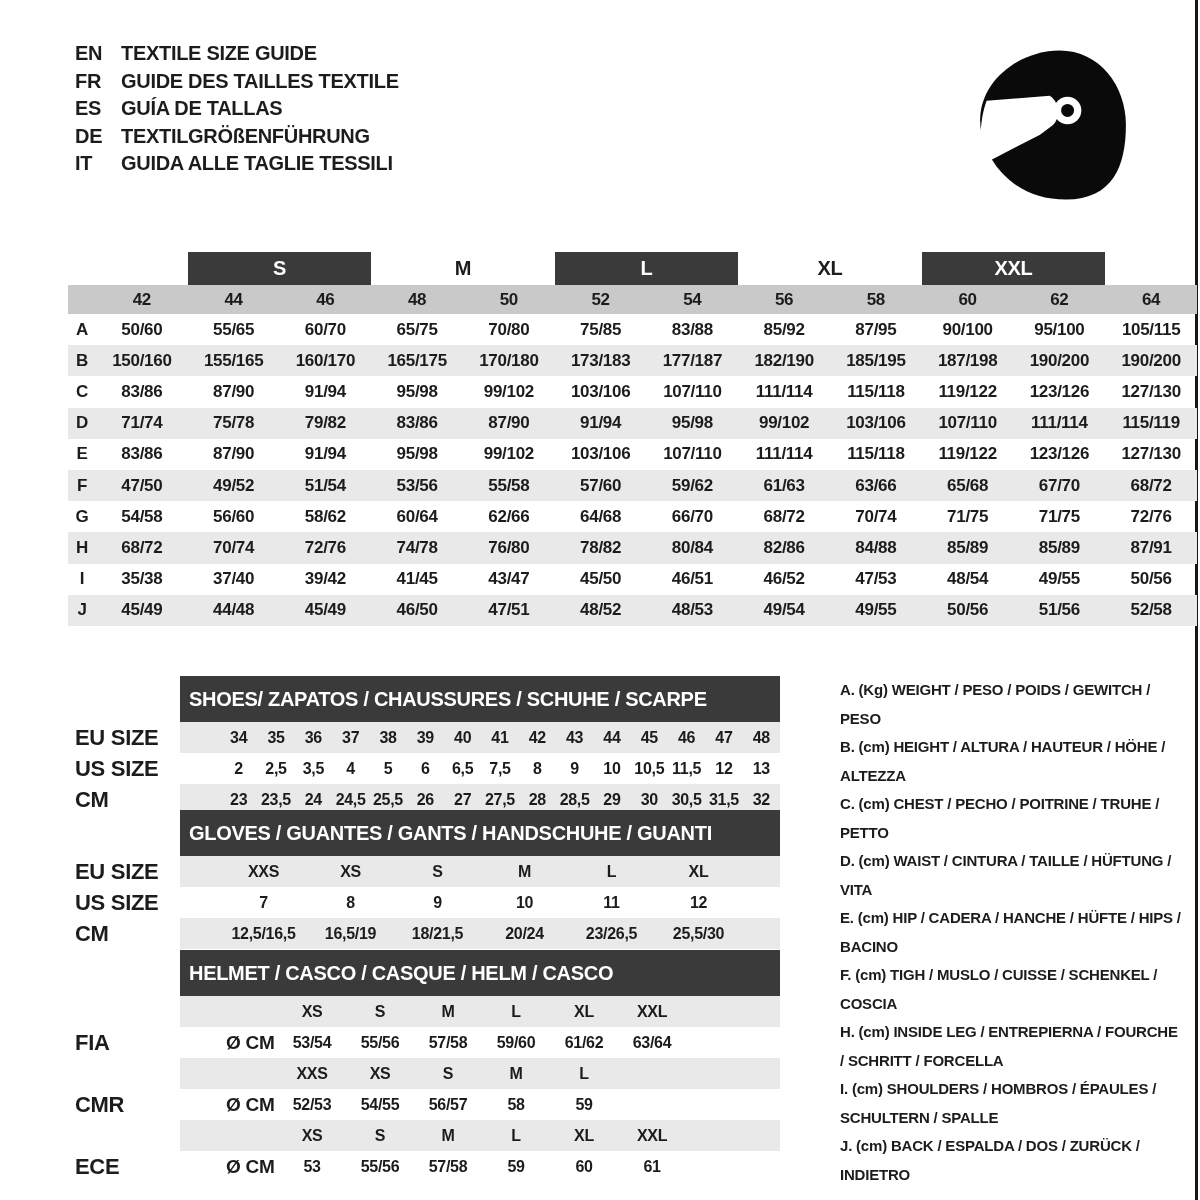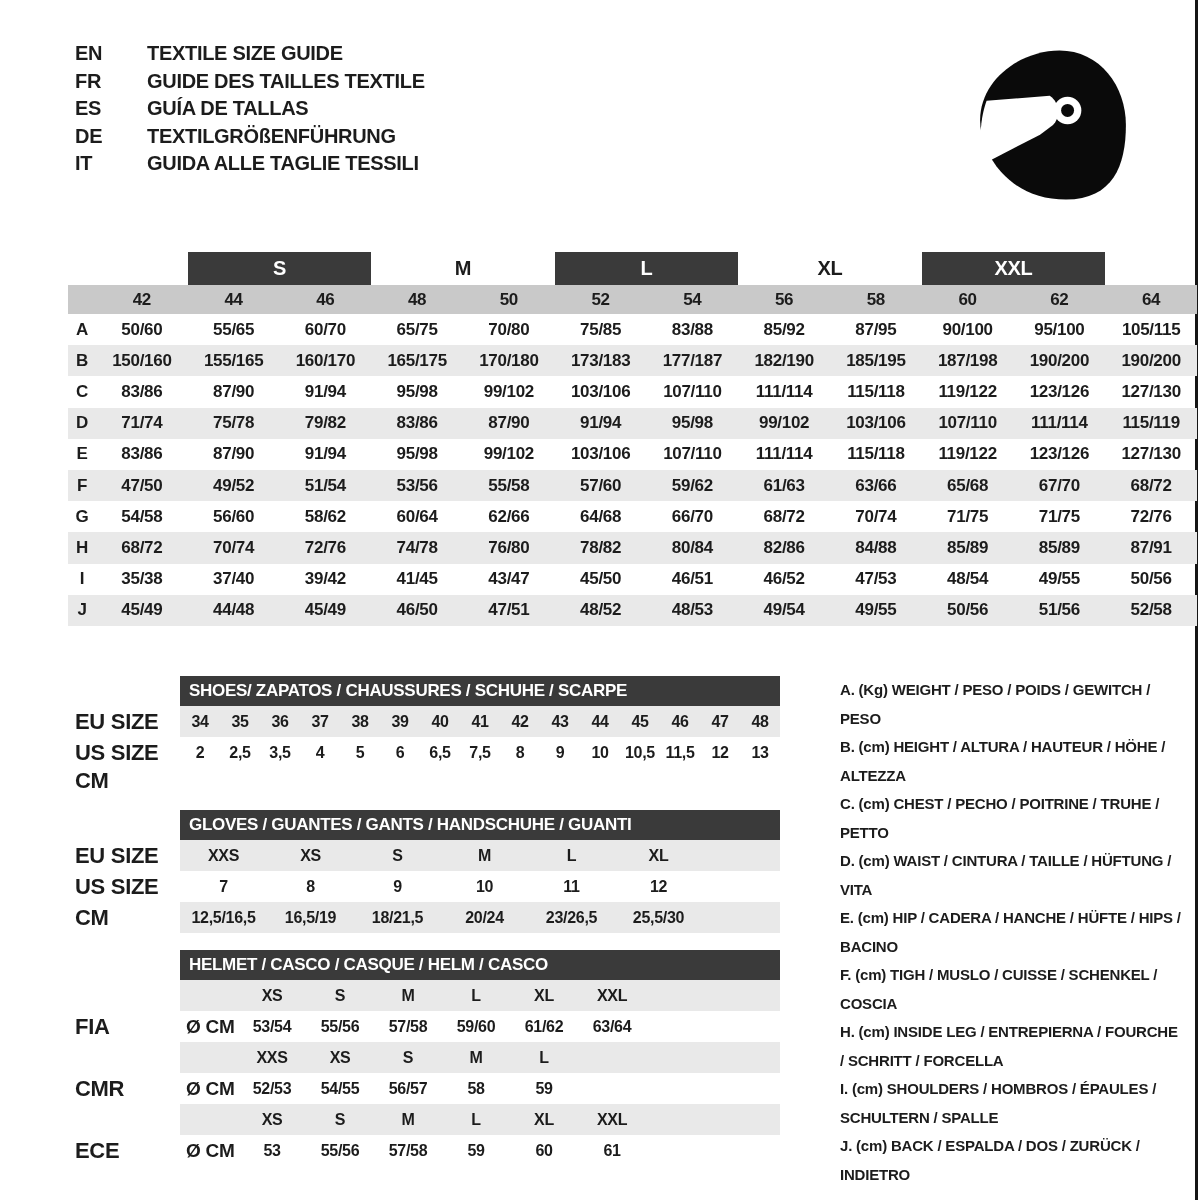--- a/index.html
+++ b/index.html
@@ -5,21 +5,21 @@
   html,body{margin:0;padding:0;background:#fff;}
   .page{
     position:relative;width:1200px;height:1200px;background:#ffffff;
     font-family:"Liberation Sans", sans-serif;color:#1c1c1c;overflow:hidden;
     font-weight:700;letter-spacing:-0.3px;
   }
   .edge-right{position:absolute;top:0;left:1195px;width:3px;height:1200px;background:#151515;}
 
   
   .lang{position:absolute;left:75px;top:40px;}
-  .lang-row{display:flex;font-size:20px;line-height:27.5px;gap:26px;}
+  .lang-row{display:flex;font-size:20px;line-height:27.5px;}
   .lang-code{width:46px;}
   
   .helmet-icon{position:absolute;left:972px;top:42px;width:162px;height:166px;}
 
   
   .sizeTable{position:absolute;left:68px;top:252px;width:1129px;}
   .st-grouprow{display:flex;height:33px;}
   .g-sp1{width:119.75px;}
   .g-sp2{width:91.75px;}
   .g-cell{width:183.5px;display:flex;align-items:center;justify-content:center;font-size:20px;}
@@ -27,22 +27,22 @@
   .st-numrow{display:flex;height:29px;background:#c9c9c9;align-items:center;}
   .st-row{display:flex;height:31.2px;align-items:center;font-size:17px;}
   .st-letter{width:28px;text-align:center;font-size:17px;}
   .st-cell{width:91.75px;text-align:center;font-size:17px;}
   .striped{background:#e9e9e9;}
 
   
   .section{position:absolute;left:68px;width:712px;}
   .sec-row{display:flex;}
   .sec-label{width:112px;display:flex;align-items:center;padding-left:7px;font-size:22px;box-sizing:border-box;}
-  .sec-bar{width:600px;height:30px;background:#3a3a3a;color:#fff;display:flex;align-items:center;padding-left:9px;font-size:17px;box-sizing:border-box;}
-  .sec-cells{width:600px;height:31px;display:flex;align-items:center;box-sizing:border-box;}
+  .sec-bar{width:600px;height:46px;background:#3a3a3a;color:#fff;display:flex;align-items:center;padding-left:9px;font-size:20px;box-sizing:border-box;}
+  .sec-cells{width:600px;height:31px;display:flex;align-items:center;box-sizing:border-box;padding-left:40px;}
   .shoe-cell{width:40px;text-align:center;font-size:16px;}
   .glove-cell{width:87px;text-align:center;font-size:16px;}
   .helm-prefix{width:58px;padding-left:6px;font-size:19px;box-sizing:border-box;}
   .helm-cell{width:68px;text-align:center;font-size:16px;}
 
   
   .legend{position:absolute;left:800px;top:676px;width:385px;font-size:15px;letter-spacing:-0.2px;}
   .legend-item{line-height:28.5px;margin-left:40px;}
 </style>
 </head>
@@ -302,20 +302,37 @@
             <div class="shoe-cell">9</div>
             <div class="shoe-cell">10</div>
             <div class="shoe-cell">10,5</div>
             <div class="shoe-cell">11,5</div>
             <div class="shoe-cell">12</div>
             <div class="shoe-cell">13</div>
           </div>
         </div>
         <div class="sec-row">
           <div class="sec-label">CM</div>
+          <div class="sec-cells striped">
+            <div class="shoe-cell">23</div>
+            <div class="shoe-cell">23,5</div>
+            <div class="shoe-cell">24</div>
+            <div class="shoe-cell">24,5</div>
+            <div class="shoe-cell">25,5</div>
+            <div class="shoe-cell">26</div>
+            <div class="shoe-cell">27</div>
+            <div class="shoe-cell">27,5</div>
+            <div class="shoe-cell">28</div>
+            <div class="shoe-cell">28,5</div>
+            <div class="shoe-cell">29</div>
+            <div class="shoe-cell">30</div>
+            <div class="shoe-cell">30,5</div>
+            <div class="shoe-cell">31,5</div>
+            <div class="shoe-cell">32</div>
+          </div>
         </div>
       </div>
   </div>
 
   <div class="section" style="top:810px">
     <div class="sec-row">
       <div class="sec-label"></div>
       <div class="sec-bar">GLOVES / GUANTES / GANTS / HANDSCHUHE / GUANTI</div>
     </div>
     <div>

